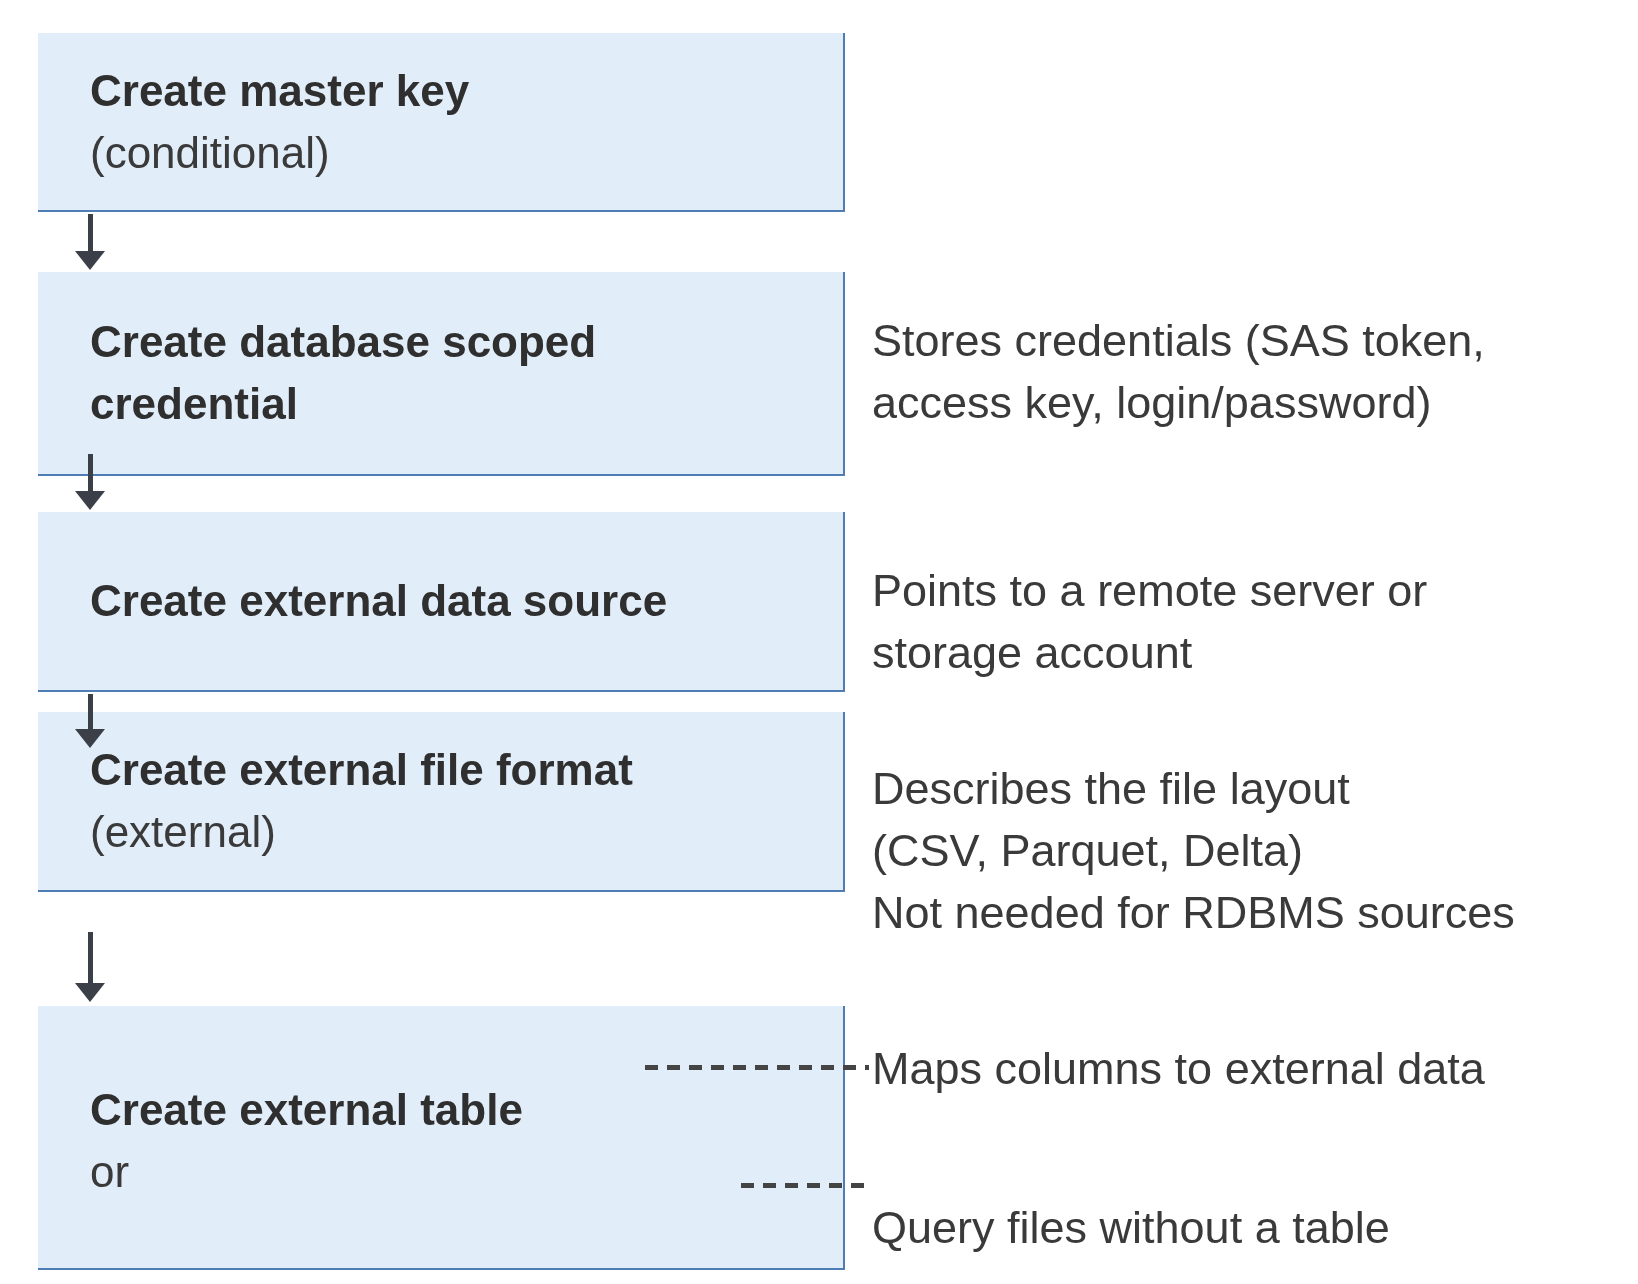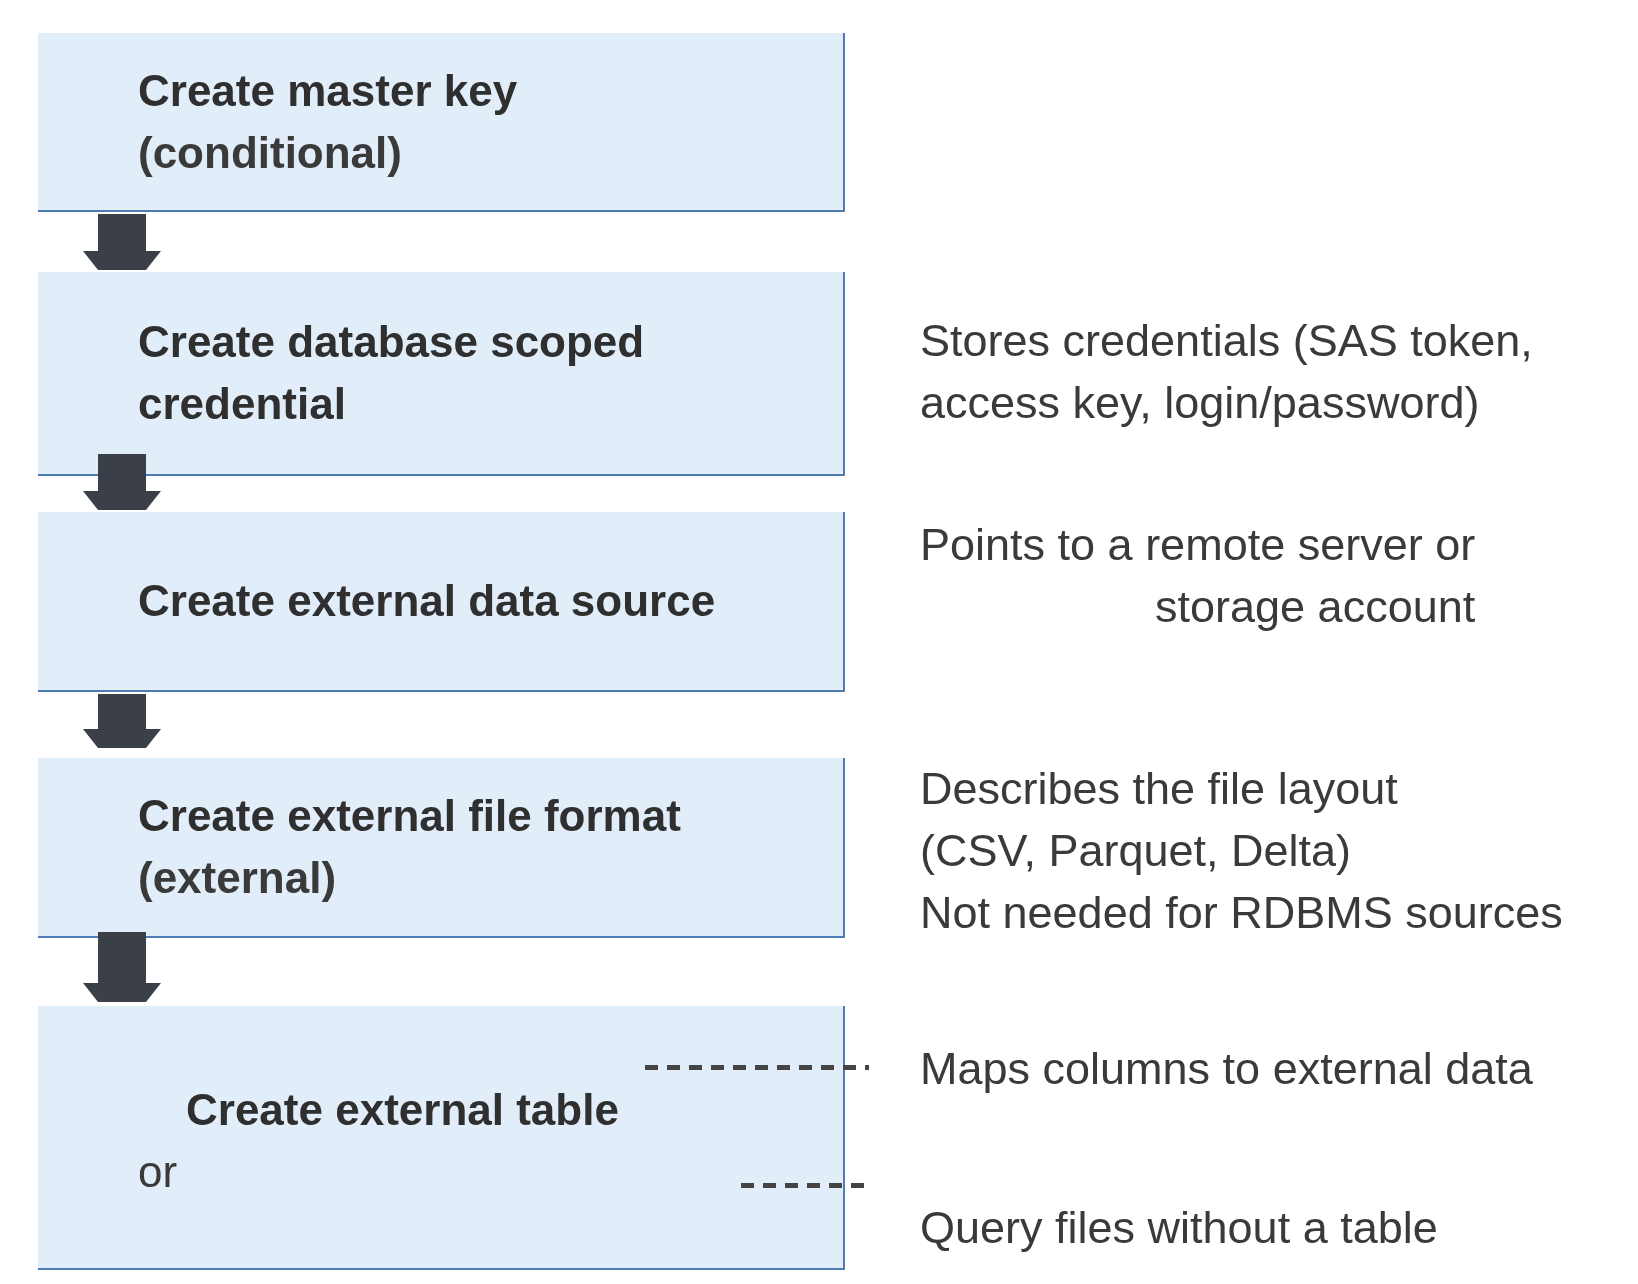--- a/index.html
+++ b/index.html
@@ -4,21 +4,21 @@
 <style>
   :root {
     --box-fill: #e2edfa;
     --box-border: #4e7cb5;
     --arrow: #3b3f47;
     --dash: #444444;
     --title-text: #2f2f2f;
     --note-text: #3a3a3a;
     --bg: #ffffff;
   }
-  * { box-sizing: border-box; padding-left: 48px; }
+  * { box-sizing: border-box; }
   html, body { margin: 0; padding: 0; background: var(--bg); }
   .canvas {
     position: relative;
     width: 1638px;
     height: 1284px;
     background: var(--bg);
     font-family: "Liberation Sans", "DejaVu Sans", sans-serif;
     overflow: hidden;
   }
   .box {
@@ -30,29 +30,29 @@
     border-bottom: 2px solid var(--box-border);
     display: flex;
     flex-direction: column;
     justify-content: center;
     padding-left: 52px;
     color: var(--title-text);
     font-size: 44px;
     line-height: 62px;
   }
   .box .title { font-weight: bold; white-space: pre-line; }
-  .box .qualifier { font-weight: bold; color: var(--note-text); }
+  .box .qualifier { font-weight: normal; color: var(--note-text); }
   .box .box-line { font-weight: normal; color: var(--note-text); }
   .box .box-line .bold { font-weight: bold; color: var(--title-text); }
   .box .box-line .reg { font-weight: normal; margin-left: 12px; color: var(--note-text); }
 
   .box1 { top: 33px;   height: 179px; }
   .box2 { top: 272px;  height: 204px; }
   .box3 { top: 512px;  height: 180px; }
-  .box4 { top: 758px;  height: 180px; }
+  .box4 { top: 712px;  height: 180px; }
   .box5 { top: 1006px; height: 264px; padding-top: 8px; }
 
   .arrow {
     position: absolute;
     left: 74px;
     width: 32px;
     display: flex;
     flex-direction: column;
     align-items: center;
   }
@@ -83,21 +83,21 @@
   .note {
     position: absolute;
     left: 872px;
     color: var(--note-text);
     font-size: 45px;
     line-height: 62px;
     white-space: pre-line;
   }
   .note1 { top: 68px; }
   .note2 { top: 310px; }
-  .note3 { top: 514px; text-align: right; }
+  .note3 { top: 560px; }
   .note4 { top: 758px; }
   .note5 { top: 1038px; }
   .note6 { top: 1157px; margin-top: 40px; }
 </style>
 </head>
 <body>
 
 <div class="canvas">
 
   <div class="box box1">

